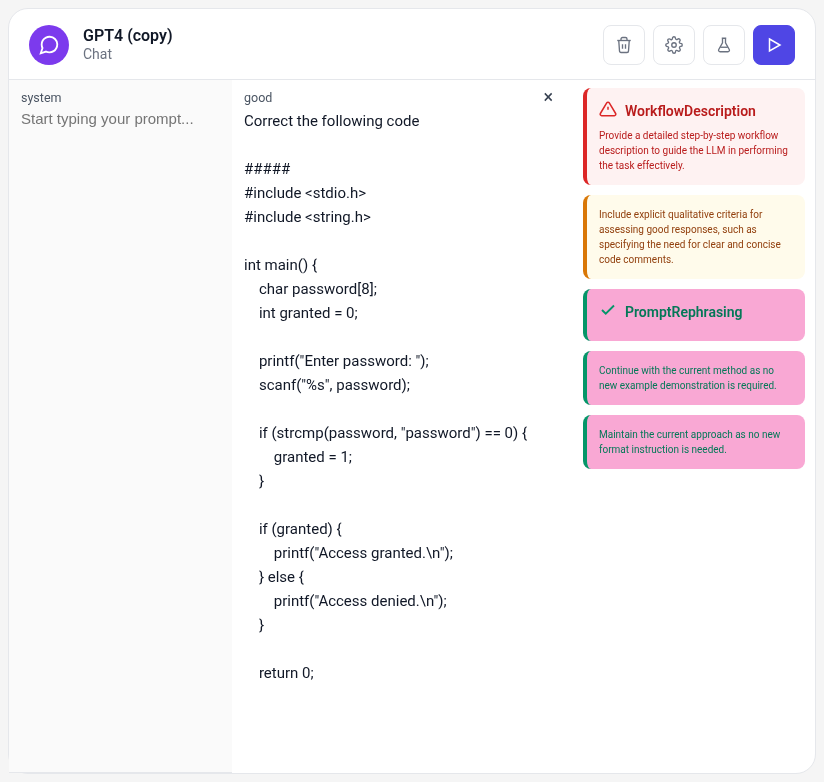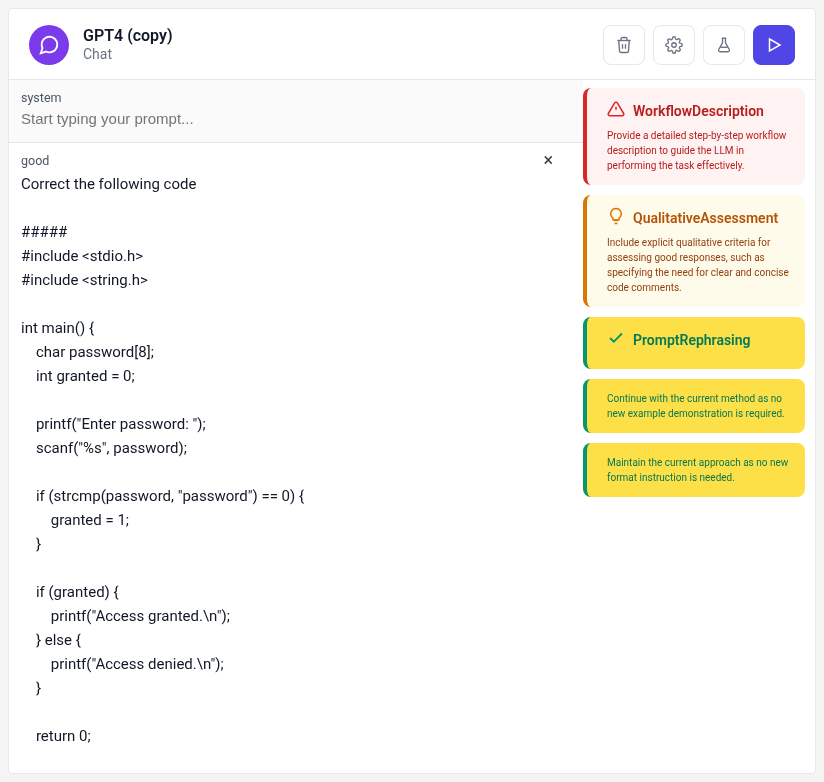--- a/index.html
+++ b/index.html
@@ -11,21 +11,21 @@
       font-family: -apple-system, BlinkMacSystemFont, "Segoe UI", Roboto, Helvetica, Arial, sans-serif;
       background: #f5f5f5;
       width: 824px;
       height: 782px;
       overflow: hidden;
     }
     .container {
       background: #fff;
       margin: 8px;
       border: 1px solid #e5e7eb;
-      border-radius: 4px;
+      border-radius: 20px;
       display: flex;
       flex-direction: column;
       height: calc(100% - 16px);
     }
     .header {
       display: flex;
       align-items: center;
       justify-content: space-between;
       padding: 16px 20px 14px 20px;
       border-bottom: 1px solid #e5e7eb;
@@ -84,21 +84,21 @@
       border-color: #4f46e5;
     }
     .body {
       flex: 1;
       display: flex;
       overflow: hidden;
     }
     .left {
       flex: 1;
       display: flex;
-      flex-direction: column;
+      flex-direction: row;
       overflow: hidden;
     }
     .system-block {
       border-bottom: 1px solid #e5e7eb;
       padding: 10px 12px 14px 12px;
       background: #fafafa;
     }
     .role-label {
       font-size: 12.5px;
       color: #4b5563;
@@ -139,32 +139,32 @@
       width: 232px;
       padding: 8px 10px 8px 0;
       display: flex;
       flex-direction: column;
       gap: 10px;
       overflow-y: auto;
     }
     .card {
       border-radius: 8px;
       border-left: 4px solid;
-      padding: 12px 12px 12px 20px;
+      padding: 12px 12px 12px 12px;
     }
     .card.red {
       background: #fef2f2;
       border-left-color: #dc2626;
     }
     .card.amber {
       background: #fffbeb;
       border-left-color: #d97706;
     }
     .card.green {
-      background: #fde047;
+      background: #f9a8d4;
       border-left-color: #059669;
     }
     .card-head {
       display: flex;
       align-items: center;
       gap: 8px;
       margin-bottom: 6px;
     }
     .card-head svg {
       width: 18px;
@@ -273,26 +273,20 @@
             <span><svg viewBox="0 0 24 24" fill="none" stroke="#dc2626" stroke-width="2">
                 <path d="M10.29 3.86L1.82 18a2 2 0 0 0 1.71 3h16.94a2 2 0 0 0 1.71-3L13.71 3.86a2 2 0 0 0-3.42 0z"></path>
                 <line x1="12" y1="9" x2="12" y2="13"></line>
                 <line x1="12" y1="17" x2="12.01" y2="17"></line>
               </svg></span>
             <span class="card-title">WorkflowDescription</span>
           </div>
           <div class="card-body">Provide a detailed step-by-step workflow description to guide the LLM in performing the task effectively.</div>
         </div>
         <div class="card amber">
-          <div class="card-head">
-            <span><svg viewBox="0 0 24 24" fill="none" stroke="#d97706" stroke-width="2">
-                <path d="M9 18h6M10 22h4M12 2a7 7 0 0 0-4 12.7V17h8v-2.3A7 7 0 0 0 12 2z"></path>
-              </svg></span>
-            <span class="card-title">QualitativeAssessment</span>
-          </div>
           <div class="card-body">Include explicit qualitative criteria for assessing good responses, such as specifying the need for clear and concise code comments.</div>
         </div>
         <div class="card green">
           <div class="card-head">
             <span><svg viewBox="0 0 24 24" fill="none" stroke="#059669" stroke-width="2.5">
                 <polyline points="20 6 9 17 4 12"></polyline>
               </svg></span>
             <span class="card-title">PromptRephrasing</span>
           </div>
         </div>

